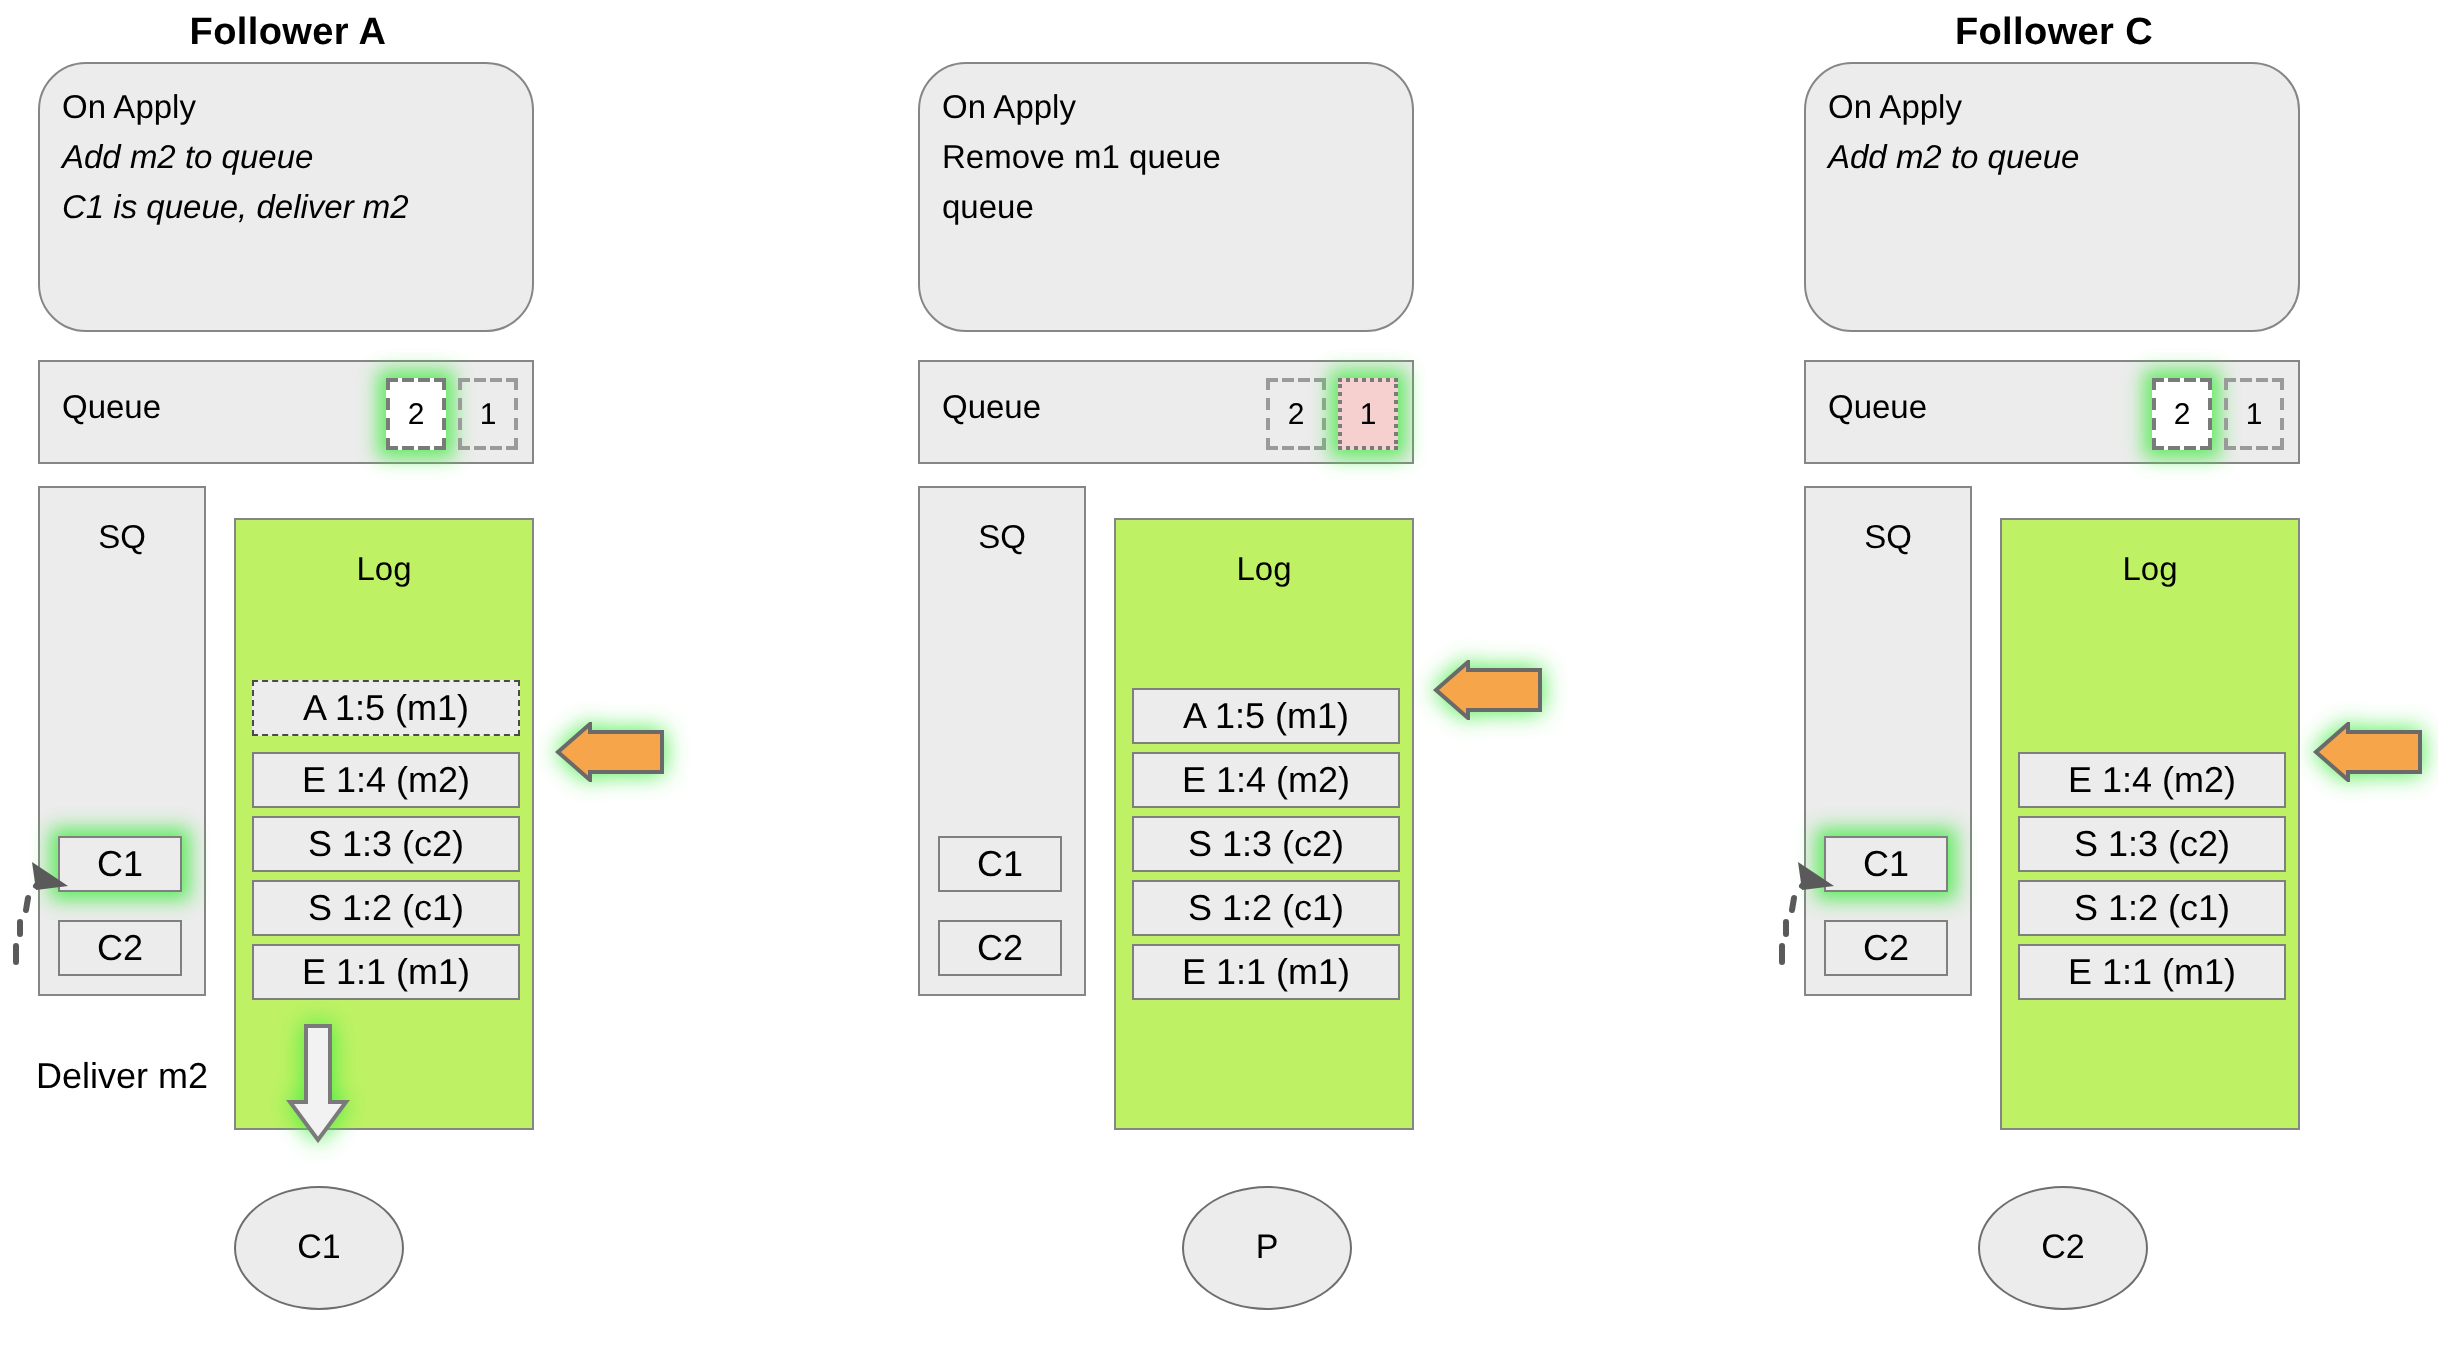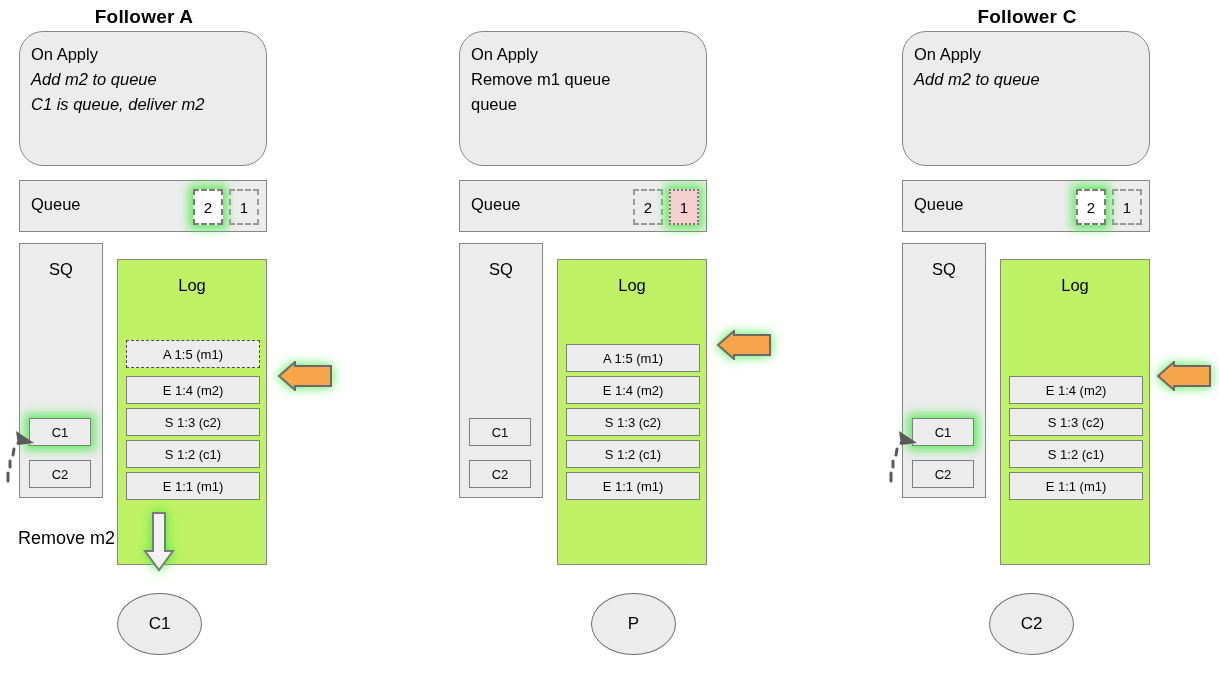--- a/index.html
+++ b/index.html
@@ -59,21 +59,21 @@
     background:#bef264;border:1px solid #868686;box-sizing:border-box;margin-top:16px;
   }
   .box-head{
     position:absolute;left:0;top:16px;width:100%;text-align:center;font-size:16.5px;
   }
 
   .cell{
     position:absolute;box-sizing:border-box;
     background:#ececec;border:1px solid #7f7f7f;
     display:flex;align-items:center;justify-content:center;
-    font-size:13px;white-space:nowrap;
+    font-size:18px;white-space:nowrap;
   }
   .cell.dashed{border:1px dashed #4a4a4a;background:#ececec;}
   .cell.glow{box-shadow:0 0 9px 4px rgba(60,235,60,.78);}
 
   .sq-cell{left:9px;width:62px;height:28px;}
   .log-cell{left:8px;width:134px;height:28px;}
 
   
   .arrow-left{
     position:absolute;width:56px;height:30px;
@@ -137,21 +137,21 @@
 
 <svg class="dotline" style="left:2px;top:425px;" width="40" height="60">
   <path d="M6,56 L6,48 M8,42 L8,36 M11,30 L12,24 M16,18 L20,13" stroke="#5a5a5a" stroke-width="3" stroke-linecap="round" fill="none"></path>
   <path d="M14,6 L32,18 L16,20 Z" fill="#5a5a5a"></path>
 </svg>
 
 <svg class="arrow-left" style="left:277px;top:361px;" viewBox="0 0 56 30">
   <path d="M18,5 L54,5 L54,25 L18,25 L18,29 L2,15 L18,1 Z" fill="#f7a54a" stroke="#6a6a6a" stroke-width="2" stroke-linejoin="miter"></path>
 </svg>
 
-<div class="deliver-label" style="left:18px;top:528px;">Remove m2</div>
+<div class="deliver-label" style="left:18px;top:528px;">Deliver m2</div>
 <svg class="arrow-down" style="left:142px;top:511px;" viewBox="0 0 34 62">
   <path d="M11,2 L23,2 L23,40 L31,40 L17,59 L3,40 L11,40 Z" fill="#f2f2f2" stroke="#7a7a7a" stroke-width="2" stroke-linejoin="miter"></path>
 </svg>
 
 <div class="ellipse" style="left:117px;top:593px;">C1</div>
 
 <div class="col" id="col-b">
 
   <div class="panel apply-box">
     <div class="apply-text">

